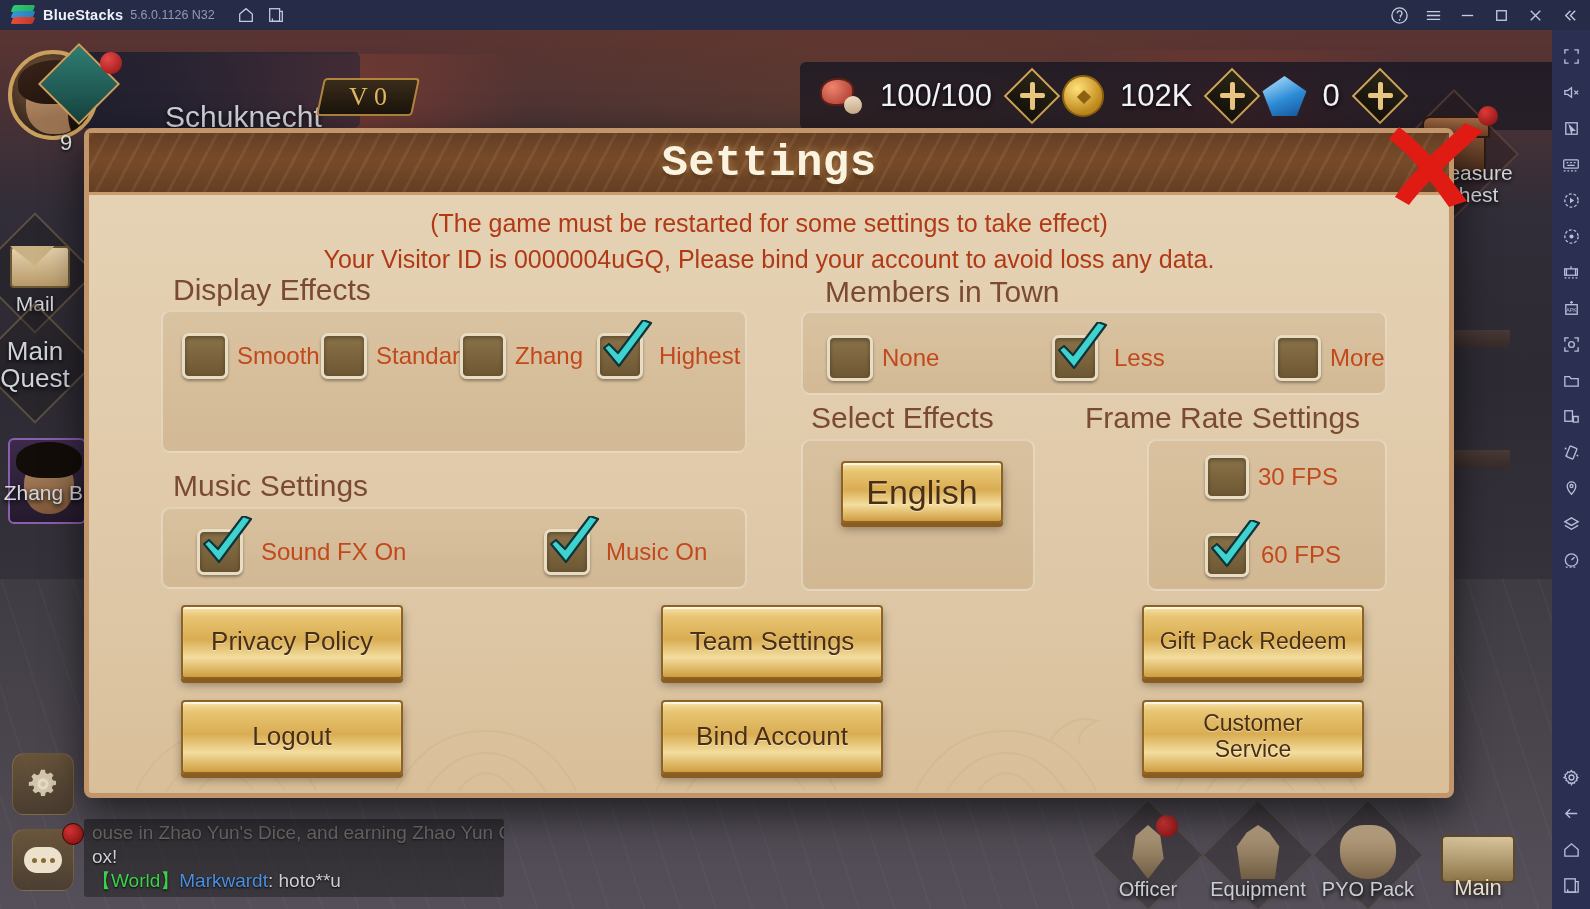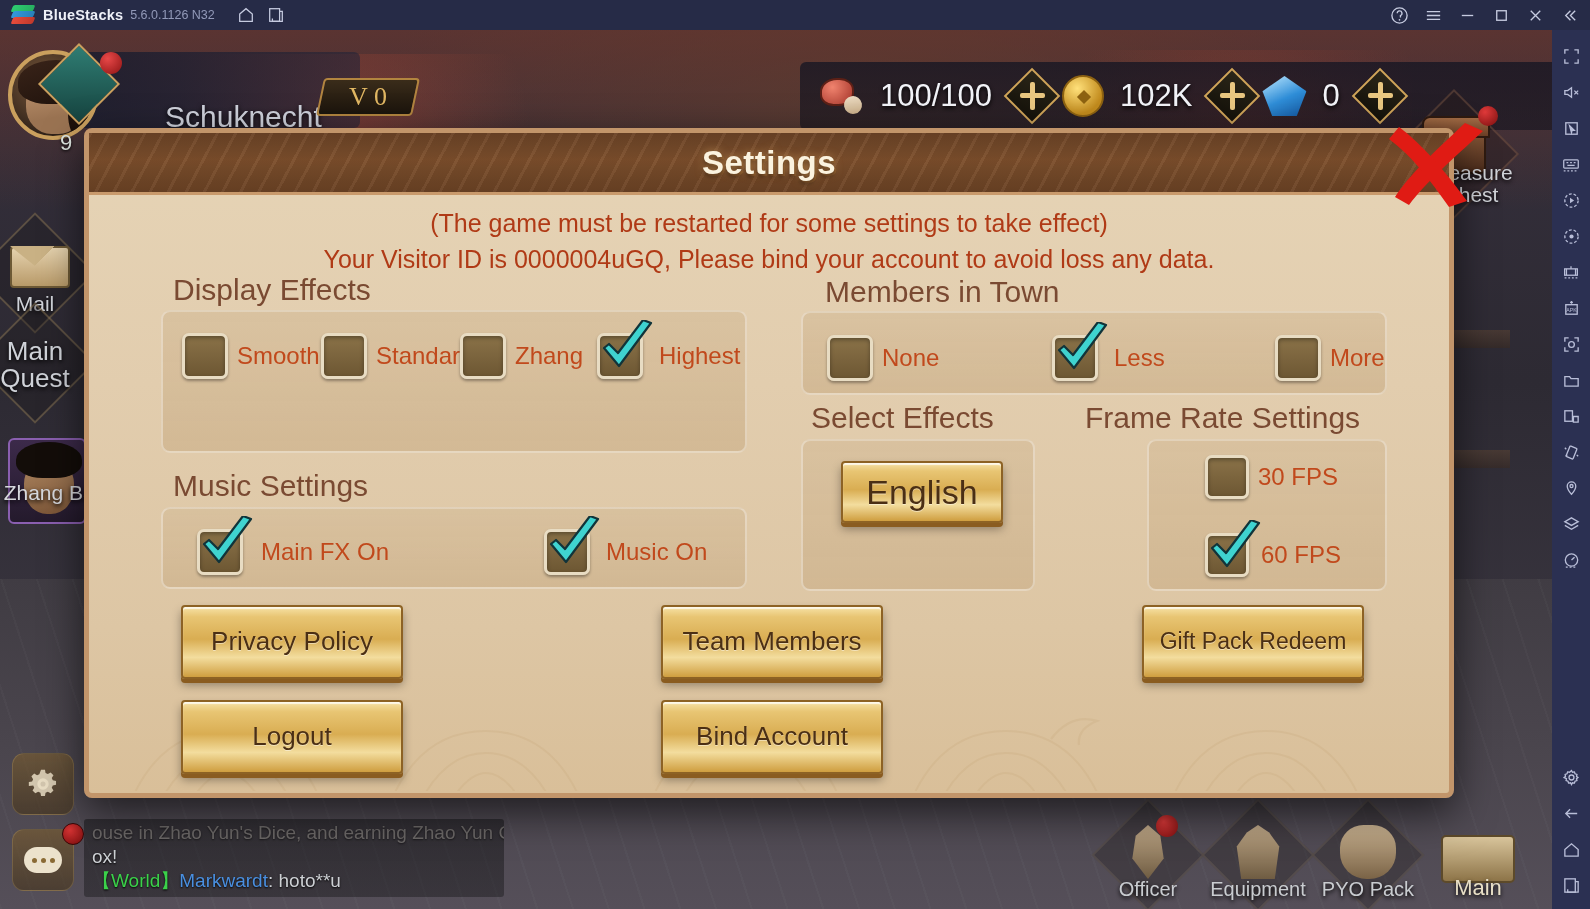--- a/index.html
+++ b/index.html
@@ -198,21 +198,21 @@
   }
   #panel-head{
     position:absolute;left:0;top:0;width:100%;height:62px;
     background:
       repeating-linear-gradient(118deg, rgba(255,255,255,.04) 0 3px, rgba(0,0,0,.06) 3px 16px),
       linear-gradient(180deg,#6b4326 0%,#7d4f2c 45%,#6a4224 100%);
     border-bottom:3px solid #c99a6c;
     display:flex;align-items:center;justify-content:center;
   }
   #panel-title{
-    font-family:Liberation Sans, sans-serif;font-size:33px;font-weight:bold;color:#fbf3df;
+    font-family:Liberation Mono, monospace;font-size:44px;font-weight:bold;color:#fbf3df;
     text-shadow:0 0 8px rgba(255,200,120,.5), 0 3px 4px #30180a, 2px 2px 0 #8a5a2c;
     letter-spacing:.5px;
   }
   
   #panel-waves{position:absolute;left:2px;bottom:2px;width:calc(100% - 4px);height:180px;overflow:hidden;
      border-radius:0 0 5px 5px;pointer-events:none;opacity:.55;}
   #panel-waves svg{position:absolute;left:0;bottom:-10px;}
 
   .notice1{position:absolute;left:0;top:76px;width:100%;text-align:center;font-size:25px;color:#b03a16;}
   .notice2{position:absolute;left:0;top:112px;width:100%;text-align:center;font-size:25px;color:#b03a16;}
@@ -451,21 +451,21 @@
   </div>
 
   <div class="sec-title" style="left:84px;top:336px;">Music Settings</div>
   <div class="group-box" style="left:72px;top:374px;width:586px;height:82px;"></div>
   <div class="opt" style="left:108px;top:396px;">
     <div class="cb">
       <svg class="tick" viewBox="0 0 62 58">
           <path d="M9 28 L24 46 L56 3 L48 0 L23 33 L14 24 Z" fill="#3fd3d0" stroke="#11343a" stroke-width="2.2" stroke-linejoin="round"></path>
         </svg>
     </div>
-    <div class="txt" style="margin-left:18px;">Main FX On</div>
+    <div class="txt" style="margin-left:18px;">Sound FX On</div>
   </div>
   <div class="opt" style="left:455px;top:396px;">
     <div class="cb">
       <svg class="tick" viewBox="0 0 62 58">
           <path d="M9 28 L24 46 L56 3 L48 0 L23 33 L14 24 Z" fill="#3fd3d0" stroke="#11343a" stroke-width="2.2" stroke-linejoin="round"></path>
         </svg>
     </div>
     <div class="txt" style="margin-left:16px;">Music On</div>
   </div>
 
@@ -487,30 +487,34 @@
           <path d="M9 28 L24 46 L56 3 L48 0 L23 33 L14 24 Z" fill="#3fd3d0" stroke="#11343a" stroke-width="2.2" stroke-linejoin="round"></path>
         </svg>
     </div>
     <div class="txt" style="margin-left:12px;">60 FPS</div>
   </div>
 
   <div class="gbtn" style="left:92px;top:472px;width:222px;height:74px;">
     <span>Privacy Policy</span>
   </div>
   <div class="gbtn" style="left:572px;top:472px;width:222px;height:74px;">
-    <span>Team Members</span>
+    <span>Team Settings</span>
   </div>
   <div class="gbtn small" style="left:1053px;top:472px;width:222px;height:74px;">
     <span>Gift Pack Redeem</span>
   </div>
   <div class="gbtn" style="left:92px;top:567px;width:222px;height:74px;">
     <span>Logout</span>
   </div>
   <div class="gbtn" style="left:572px;top:567px;width:222px;height:74px;">
     <span>Bind Account</span>
+  </div>
+  <div class="gbtn small" style="left:1053px;top:567px;width:222px;height:74px;">
+    <span style="white-space:pre-line;">Customer
+Service</span>
   </div>
 </div>
 
 <div id="titlebar">
   <div class="bs-logo">
       <i></i>
       <i></i>
       <i></i>
     </div>
   <div id="bs-name">BlueStacks</div>

